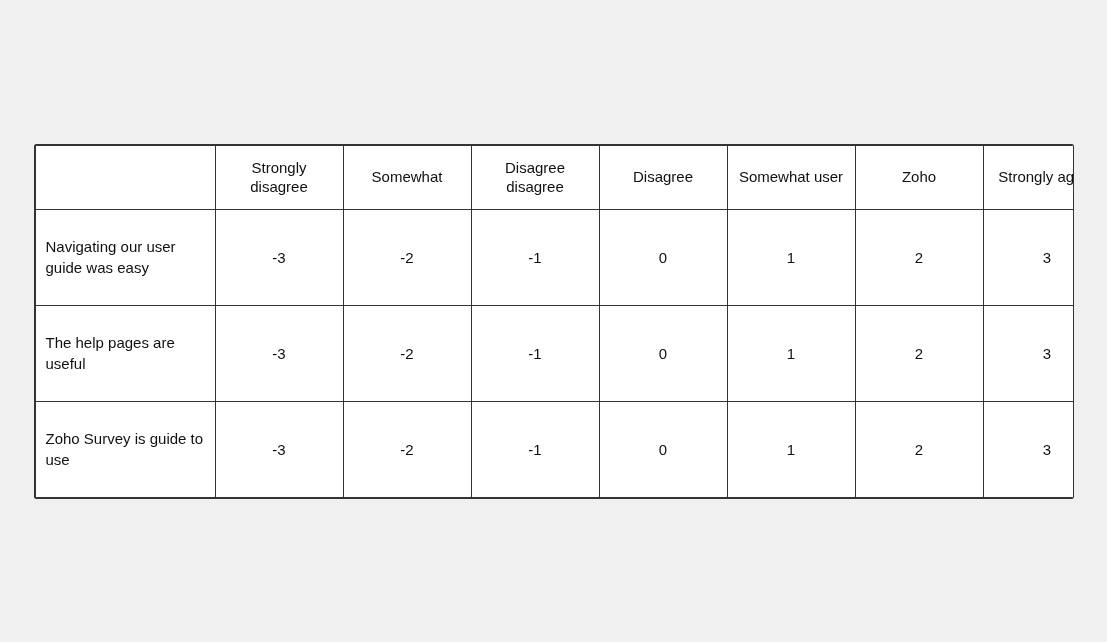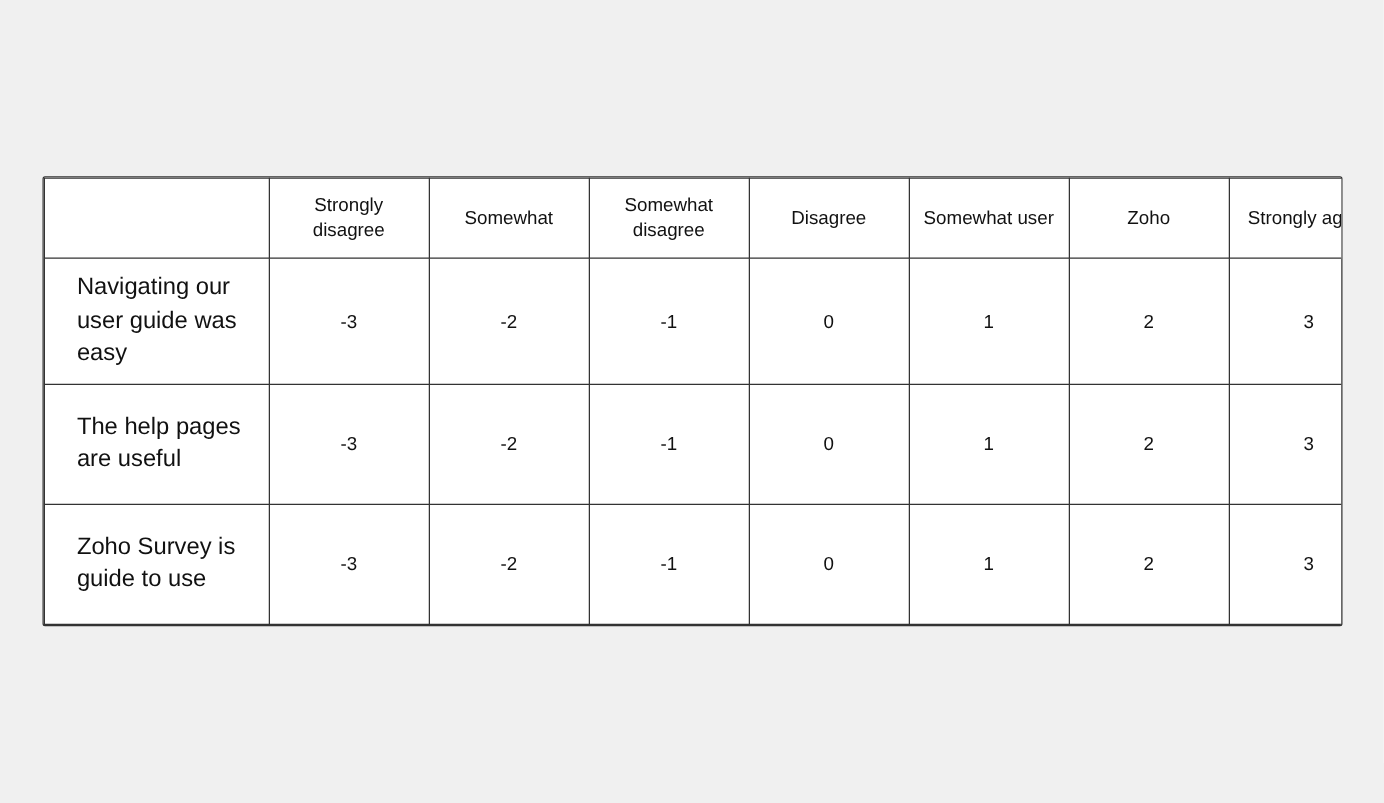--- a/index.html
+++ b/index.html
@@ -47,22 +47,22 @@
       line-height: 1.3;
     }
 
     td {
       font-weight: 400;
       line-height: 1.4;
     }
 
     td.row-label {
       text-align: left;
-      padding-left: 26px;
-      font-size: 19px;
+      padding-left: 10px;
+      font-size: 15px;
       line-height: 1.4;
     }
 
     col.label-col {
       width: 180px;
     }
 
     col.data-col {
       width: 128px;
     }
@@ -88,21 +88,21 @@
       <col class="data-col">
       <col class="data-col">
       <col class="data-col">
       <col class="data-col">
     </colgroup>
     <thead>
       <tr>
         <th></th>
         <th>Strongly disagree</th>
         <th>Somewhat</th>
-        <th>Somewhat disagree</th>
+        <th>Disagree disagree</th>
         <th>Disagree</th>
         <th>Somewhat user</th>
         <th>Zoho</th>
         <th>Strongly agree</th>
       </tr>
     </thead>
     <tbody id="table-body">
     <tr>
           <td class="row-label">Navigating our user guide was easy</td>
           <td>-3</td>

